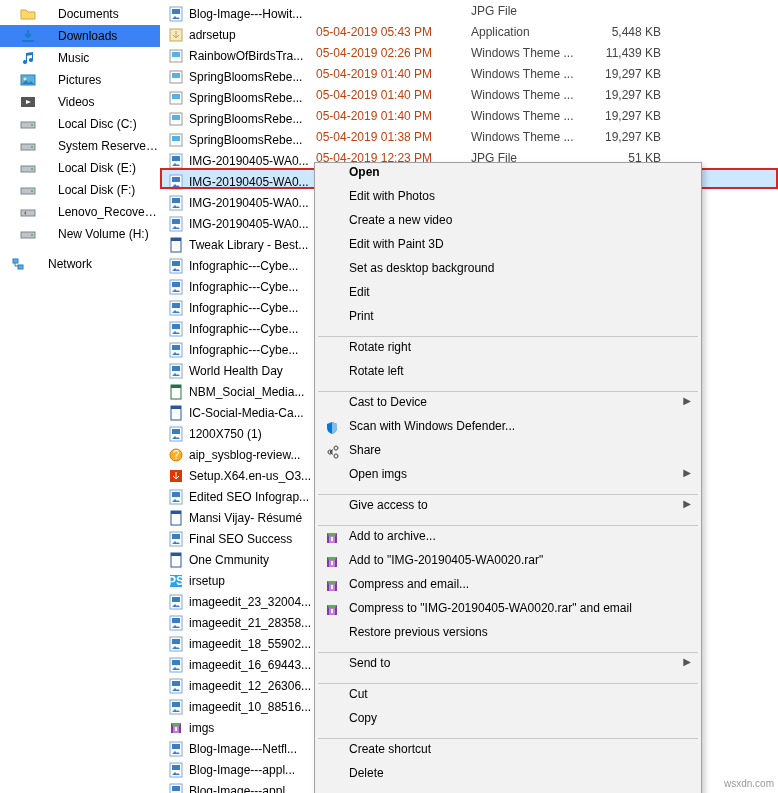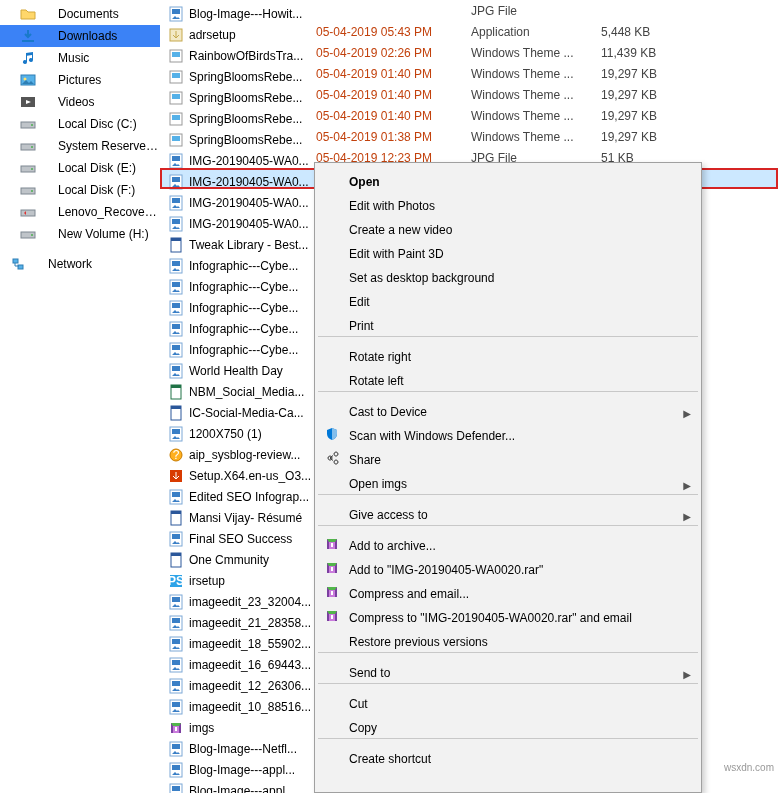--- a/index.html
+++ b/index.html
@@ -11,29 +11,29 @@
   .nav-item .label { white-space: nowrap; overflow: hidden; text-overflow: ellipsis; }
   .icon { width: 16px; height: 16px; display: inline-flex; align-items: center; justify-content: center; flex-shrink: 0; }
   .files { flex: 1; overflow: hidden; }
   .row { display: flex; align-items: center; height: 21px; padding-left: 8px; }
   .row.selected { background: #cce8ff; }
   .row.highlight { outline: 2px solid #d62424; outline-offset: -2px; }
   .col-name { width: 148px; display: flex; align-items: center; gap: 5px; overflow: hidden; margin-top: 6px; }
   .col-name .fname { white-space: nowrap; overflow: hidden; text-overflow: ellipsis; }
   .col-date { width: 155px; color: #c2410c; }
   .col-type { width: 130px; color: #444; white-space: nowrap; overflow: hidden; text-overflow: ellipsis;}
-  .col-size { width: 70px; color: #444; padding-right: 10px; }
+  .col-size { width: 70px; text-align: right; color: #444; padding-right: 10px; }
   .ctx { position: absolute; left: 314px; top: 162px; width: 388px; background: #f2f2f2; border: 1px solid #a0a0a0; box-shadow: 3px 3px 6px rgba(0,0,0,.2); padding: 2px; }
-  .ctx-item { display: flex; align-items: flex-end; height: 24px; padding: 0 28px 0 32px; position: relative; cursor: default; }
+  .ctx-item { display: flex; align-items: flex-start; height: 24px; padding: 0 28px 0 32px; position: relative; cursor: default; }
   .ctx-item.bold .lbl { font-weight: 600; }
   .ctx-item .lbl { flex: 1; }
   .ctx-item .ic { position: absolute; left: 6px; width: 18px; height: 18px; display: flex; align-items: center; justify-content: center; }
   .ctx-item .arrow { position: absolute; right: 8px; font-size: 10px; color: #555; }
   .ctx-sep { height: 1px; background: #c8c8c8; margin: 3px 1px; }
-  .watermark { position:absolute; right:4px; bottom:20px; font-size:10px; color:#999;}
+  .watermark { position:absolute; right:4px; bottom:4px; font-size:10px; color:#999;}
   svg { display:block; }
 </style>
 </head>
 <body>
 
 <div class="container">
   <div class="nav" id="nav">
       <div class="nav-item">
         <span class="icon">
           <svg width="16" height="16">
@@ -821,15 +821,18 @@
     <div class="ctx-item">
       <span class="lbl">Cut</span>
     </div>
     <div class="ctx-item">
       <span class="lbl">Copy</span>
     </div>
     <div class="ctx-sep"></div>
     <div class="ctx-item">
       <span class="lbl">Create shortcut</span>
     </div>
+    <div class="ctx-item">
+      <span class="lbl">Delete</span>
+    </div>
     <div class="ctx-item"></div>
   </div>
 <div class="watermark">wsxdn.com</div>
 
 </body></html>

